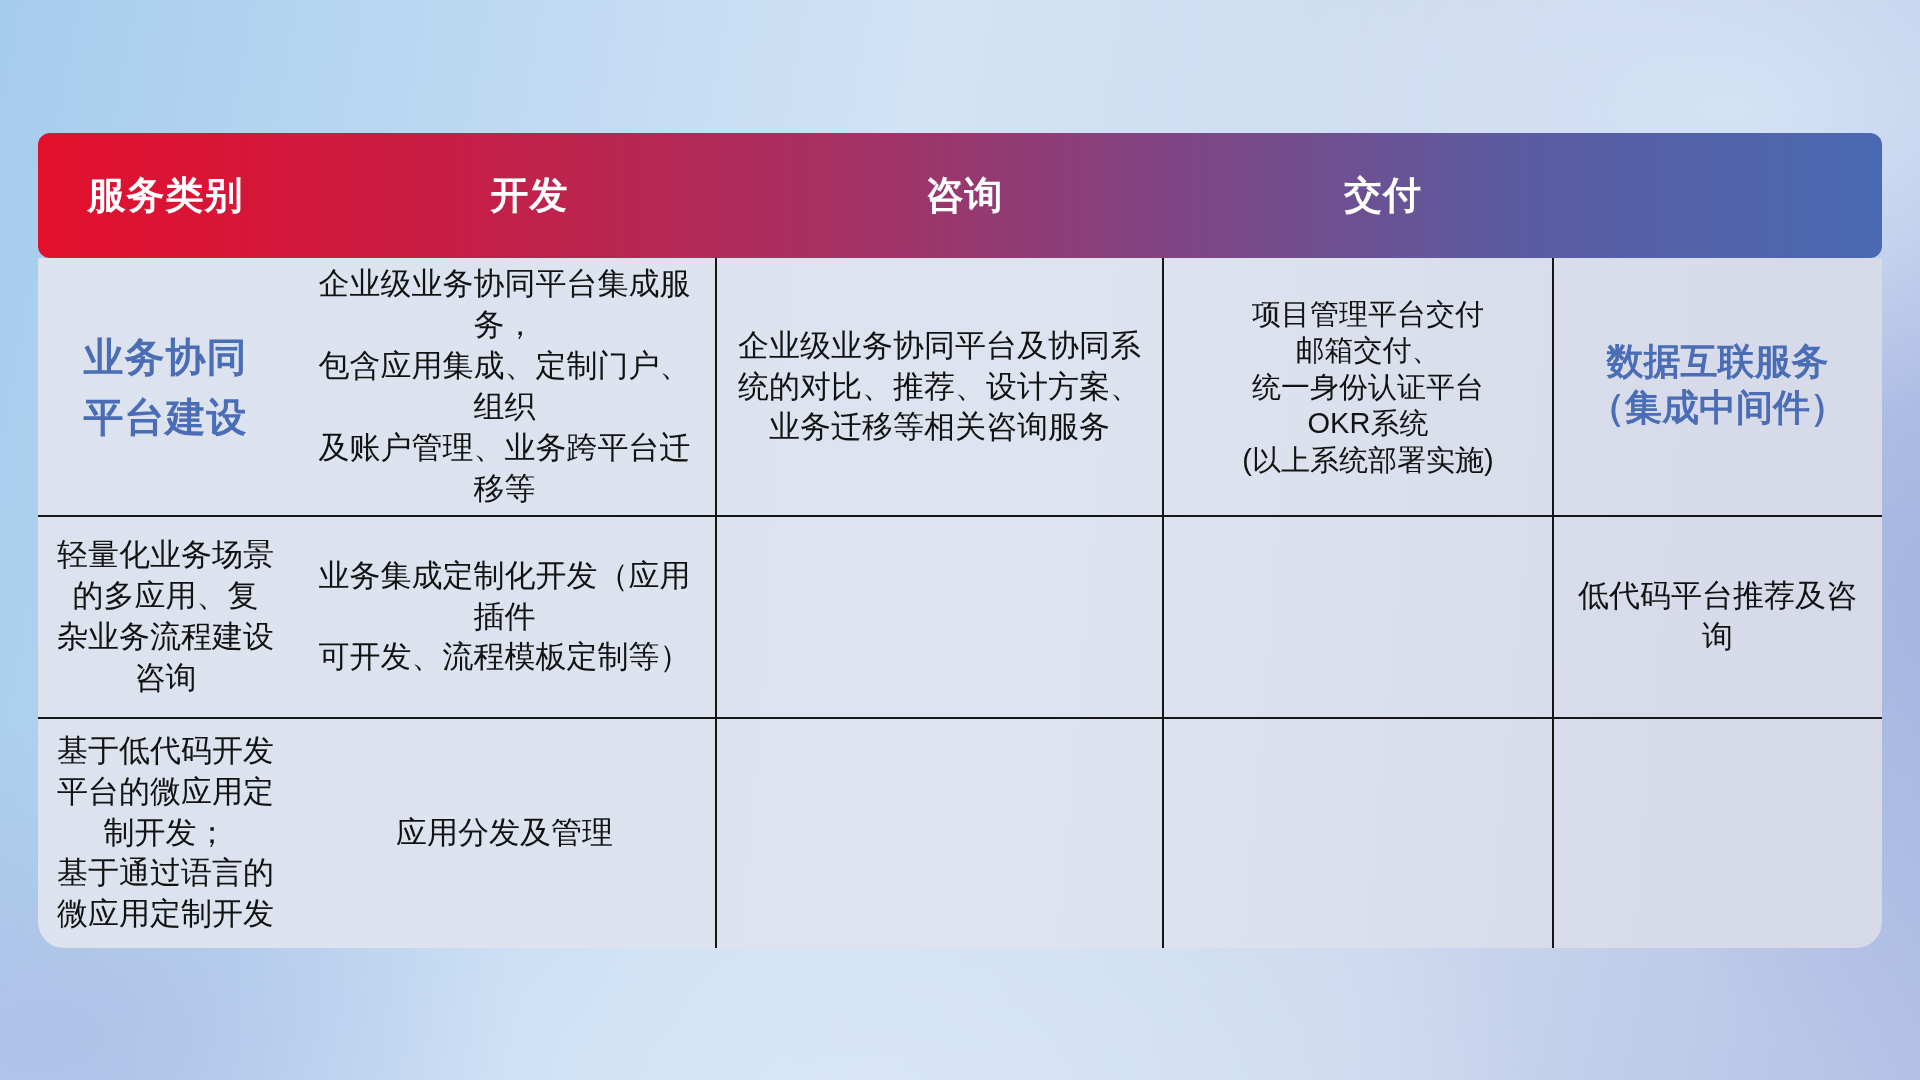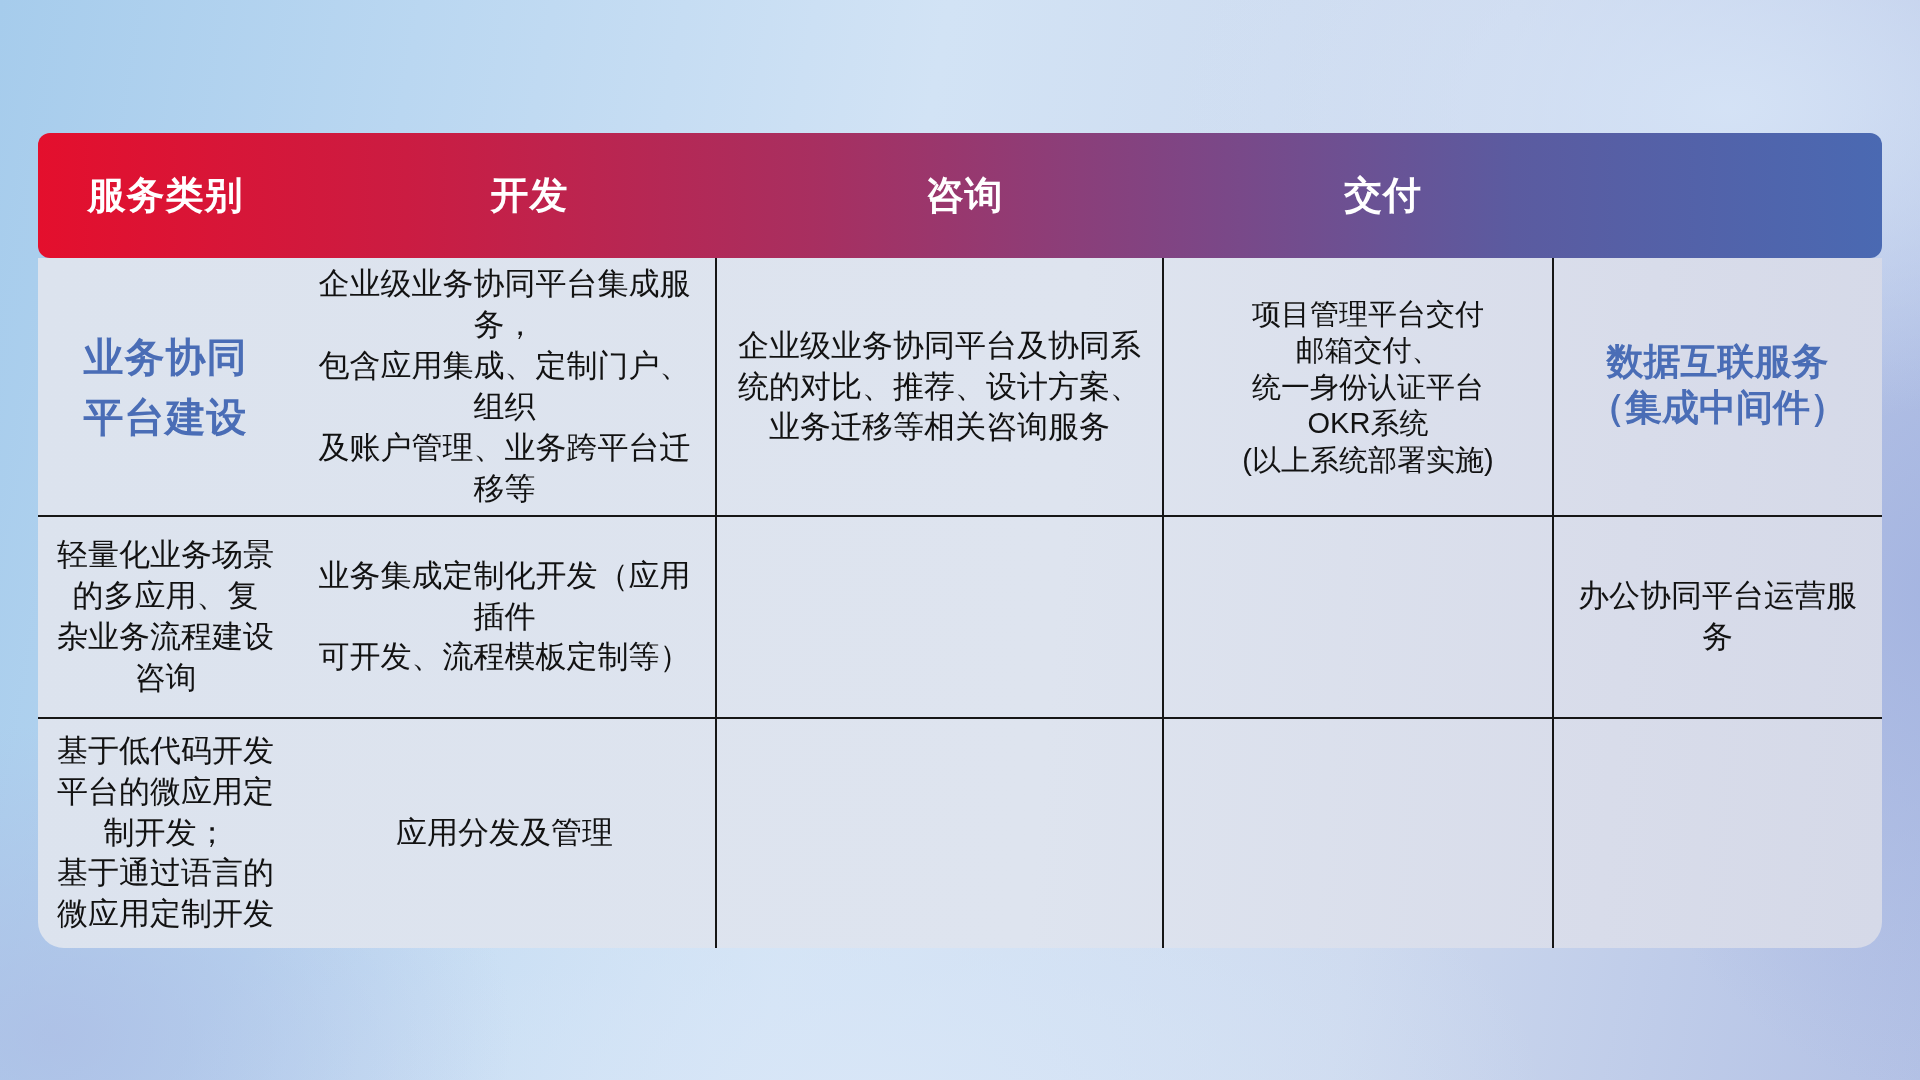--- a/index.html
+++ b/index.html
@@ -69,21 +69,21 @@
 
     <div class="cell cat cat-tight">数据互联服务
 （集成中间件）</div>
     <div class="cell">轻量化业务场景的多应用、复
 杂业务流程建设咨询</div>
     <div class="cell">业务集成定制化开发（应用插件
 可开发、流程模板定制等）</div>
     <div class="cell"></div>
     <div class="cell"></div>
 
-    <div class="cell">办公协同平台运营服务</div>
+    <div class="cell">低代码平台推荐及咨询</div>
     <div class="cell">基于低代码开发平台的微应用定
 制开发；
 基于通过语言的微应用定制开发</div>
     <div class="cell">应用分发及管理</div>
     <div class="cell"></div>
 
     <div class="vline v1"></div>
     <div class="vline v2"></div>
     <div class="vline v3"></div>
     <div class="hline h1"></div>

